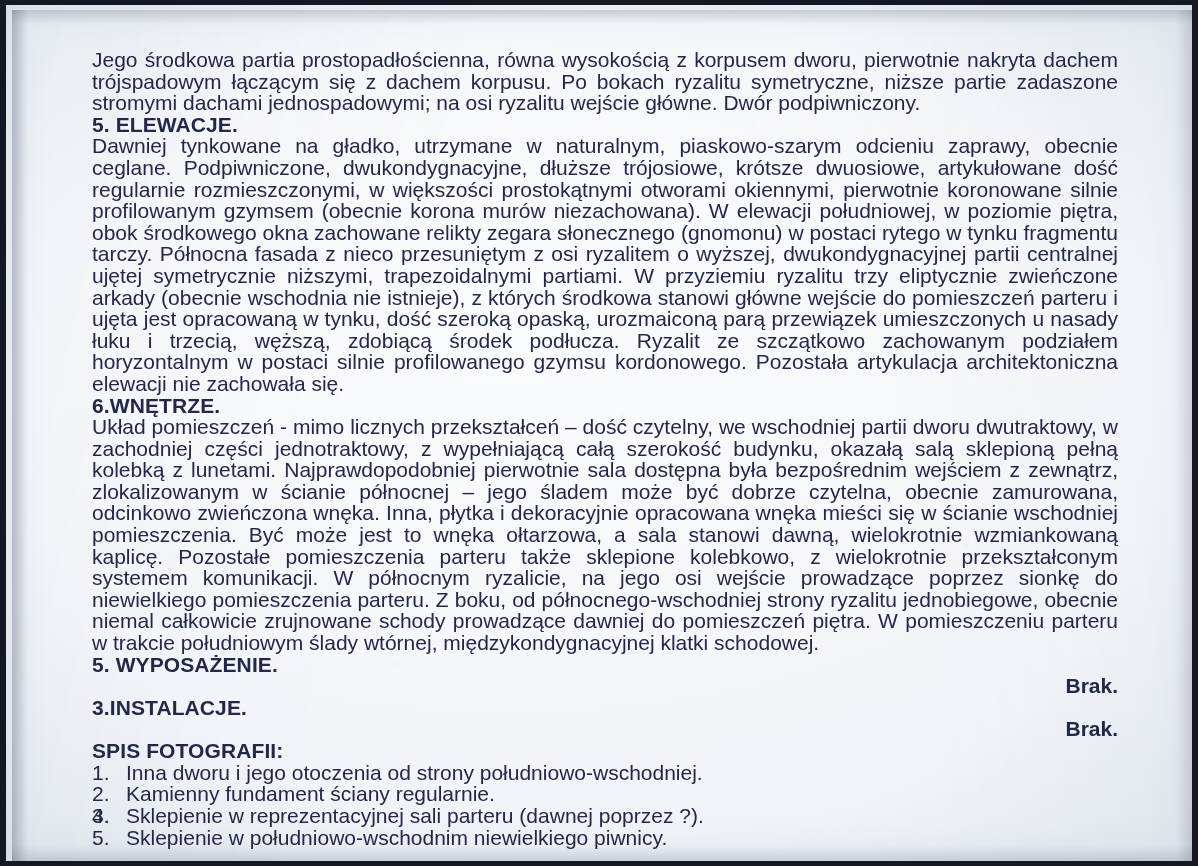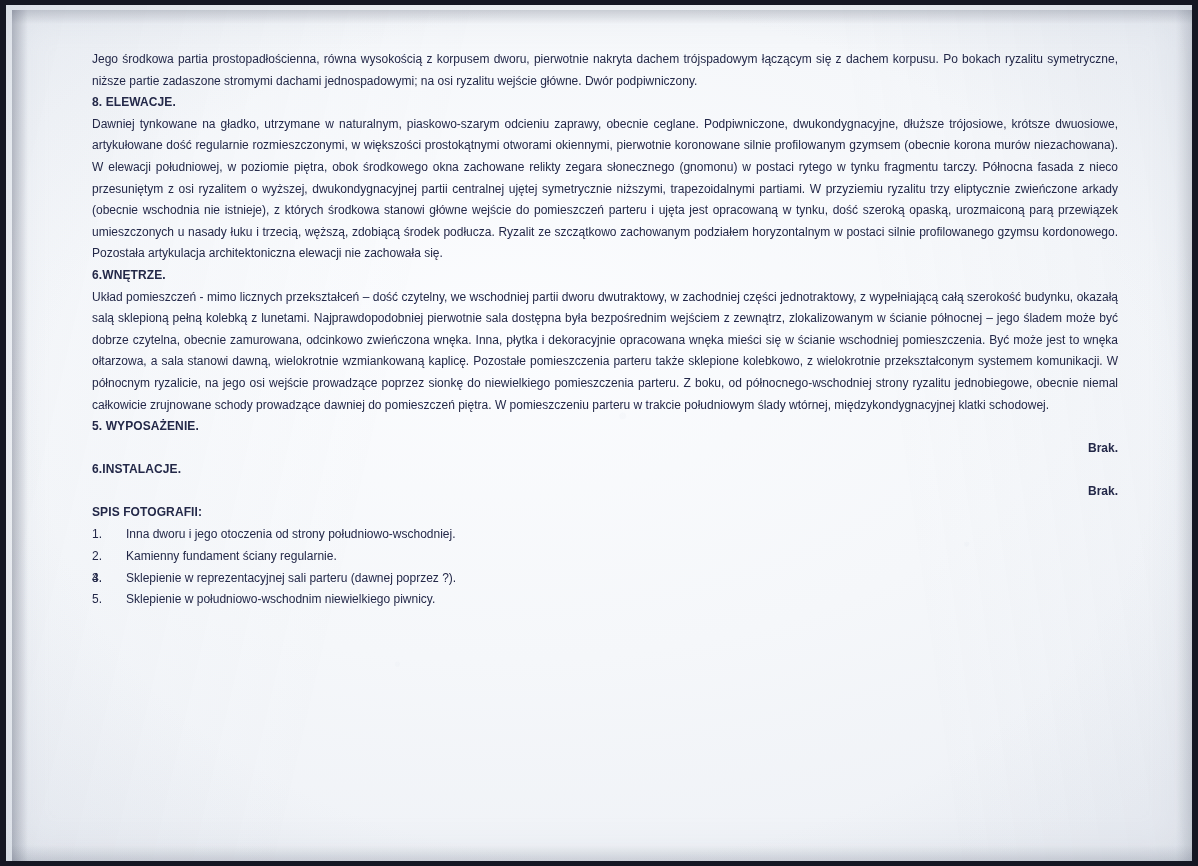--- a/index.html
+++ b/index.html
@@ -47,21 +47,21 @@
     pointer-events: none;
     background: radial-gradient(ellipse 78% 82% at 50% 50%, rgba(255,255,255,0) 60%, rgba(150,162,182,0.17) 100%);
   }
 
   .text-block {
     position: absolute;
     left: 86px;
     top: 44px;
     width: 1026px;
     color: #232848;
-    font-size: 12px;
+    font-size: 21px;
     line-height: 21.6px;
     text-align: justify;
     text-justify: inter-word;
     -webkit-font-smoothing: antialiased;
   }
 
   p.para {
     margin: 0;
     text-align: justify;
     text-justify: inter-word;
@@ -140,33 +140,33 @@
 <body>
 
 <div class="scan-page">
   <div class="grain"></div>
   <div class="vignette"></div>
 
   <div class="text-block">
 
     <p class="para">Jego środkowa partia prostopadłościenna, równa wysokością z korpusem dworu, pierwotnie nakryta dachem trójspadowym łączącym się z dachem korpusu. Po bokach ryzalitu symetryczne, niższe partie zadaszone stromymi dachami jednospadowymi; na osi ryzalitu wejście główne. Dwór podpiwniczony.</p>
 
-    <p class="heading">8. ELEWACJE.</p>
+    <p class="heading">5. ELEWACJE.</p>
 
     <p class="para">Dawniej tynkowane na gładko, utrzymane w naturalnym, piaskowo-szarym odcieniu zaprawy, obecnie ceglane. Podpiwniczone, dwukondygnacyjne, dłuższe trójosiowe, krótsze dwuosiowe, artykułowane dość regularnie rozmieszczonymi, w większości prostokątnymi otworami okiennymi, pierwotnie koronowane silnie profilowanym gzymsem (obecnie korona murów niezachowana). W elewacji południowej, w poziomie piętra, obok środkowego okna zachowane relikty zegara słonecznego (gnomonu) w postaci rytego w tynku fragmentu tarczy. Północna fasada z nieco przesuniętym z osi ryzalitem o wyższej, dwukondygnacyjnej partii centralnej ujętej symetrycznie niższymi, trapezoidalnymi partiami. W przyziemiu ryzalitu trzy eliptycznie zwieńczone arkady (obecnie wschodnia nie istnieje), z których środkowa stanowi główne wejście do pomieszczeń parteru i ujęta jest opracowaną w tynku, dość szeroką opaską, urozmaiconą parą przewiązek umieszczonych u nasady łuku i trzecią, węższą, zdobiącą środek podłucza. Ryzalit ze szczątkowo zachowanym podziałem horyzontalnym w postaci silnie profilowanego gzymsu kordonowego. Pozostała artykulacja architektoniczna elewacji nie zachowała się.</p>
 
     <p class="heading">6.WNĘTRZE.</p>
 
     <p class="para">Układ pomieszczeń - mimo licznych przekształceń – dość czytelny, we wschodniej partii dworu dwutraktowy, w zachodniej części jednotraktowy, z wypełniającą całą szerokość budynku, okazałą salą sklepioną pełną kolebką z lunetami. Najprawdopodobniej pierwotnie sala dostępna była bezpośrednim wejściem z zewnątrz, zlokalizowanym w ścianie północnej – jego śladem może być dobrze czytelna, obecnie zamurowana, odcinkowo zwieńczona wnęka. Inna, płytka i dekoracyjnie opracowana wnęka mieści się w ścianie wschodniej pomieszczenia. Być może jest to wnęka ołtarzowa, a sala stanowi dawną, wielokrotnie wzmiankowaną kaplicę. Pozostałe pomieszczenia parteru także sklepione kolebkowo, z wielokrotnie przekształconym systemem komunikacji. W północnym ryzalicie, na jego osi wejście prowadzące poprzez sionkę do niewielkiego pomieszczenia parteru. Z boku, od północnego-wschodniej strony ryzalitu jednobiegowe, obecnie niemal całkowicie zrujnowane schody prowadzące dawniej do pomieszczeń piętra. W pomieszczeniu parteru w trakcie południowym ślady wtórnej, międzykondygnacyjnej klatki schodowej.</p>
 
     <p class="heading">5. WYPOSAŻENIE.</p>
 
     <p class="plain">Brak.</p>
 
-    <p class="heading">6.INSTALACJE.</p>
+    <p class="heading">3.INSTALACJE.</p>
 
     <p class="plain">Brak.</p>
 
     <p class="heading">SPIS FOTOGRAFII:</p>
 
     <ol class="photo-list">
       <li>
         <span class="num">1.</span><span>Inna dworu i jego otoczenia od strony południowo-wschodniej.</span>
       </li>
       <li>

